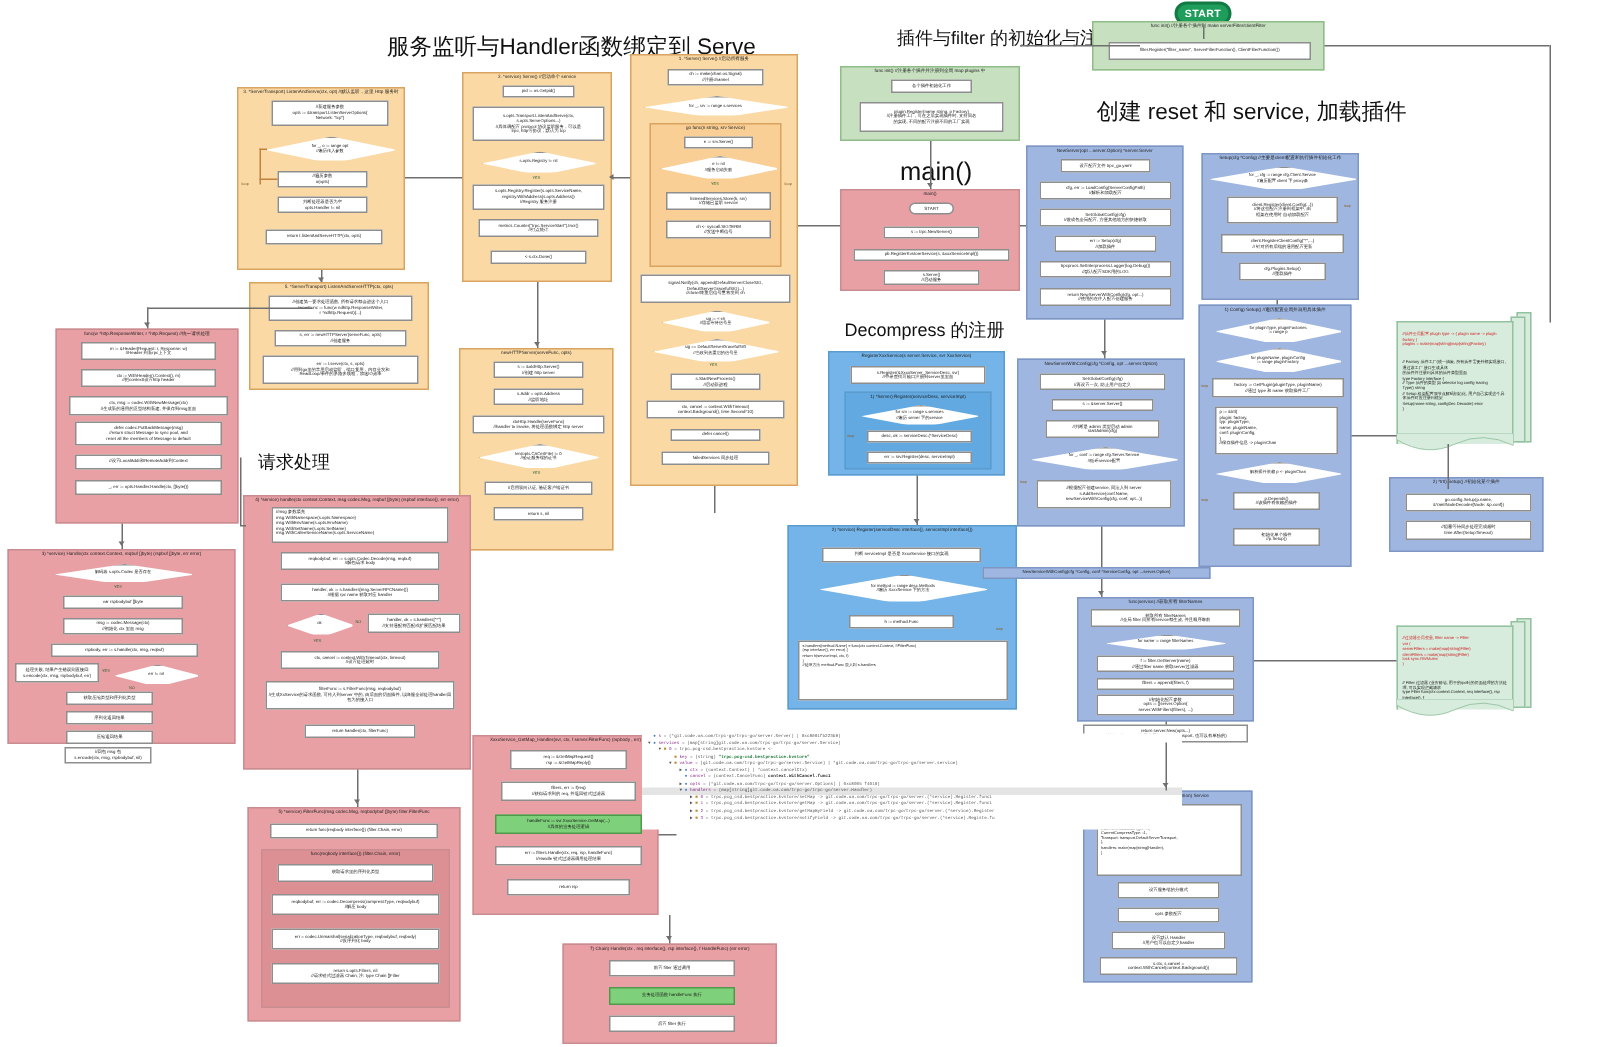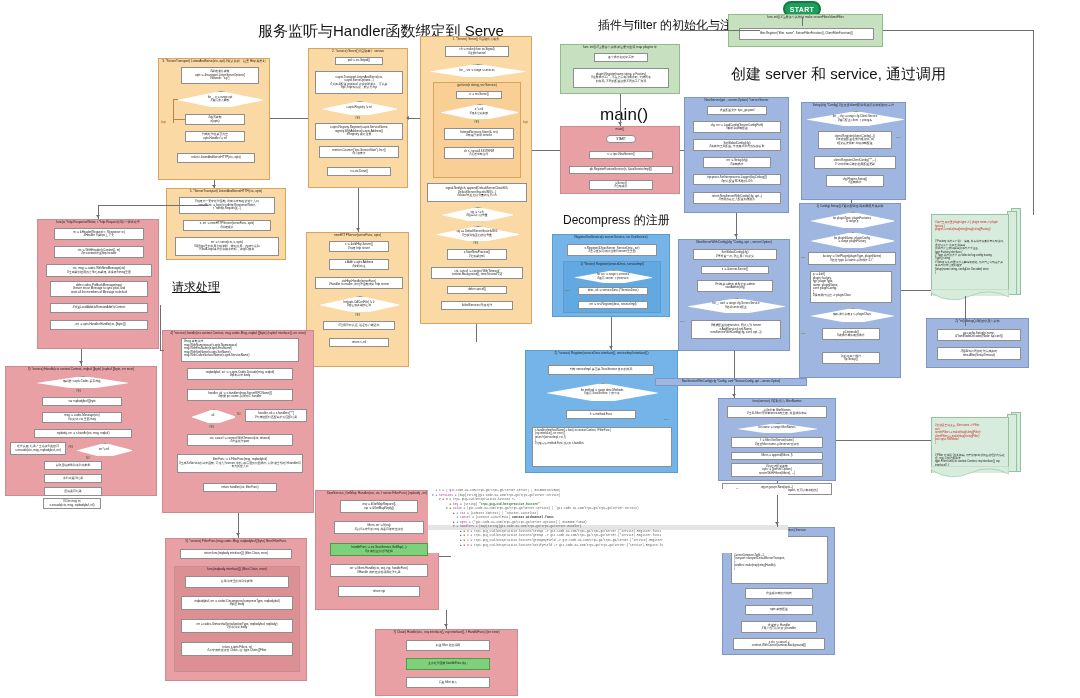--- a/index.html
+++ b/index.html
@@ -77,24 +77,24 @@
   .dbg .str{color:#1f7a3d;font-weight:bold;}
   .dbg .bold{font-weight:bold;}
 </style>
 </head>
 <body>
 
 <div id="canvas">
 
   <div class="heading big" style="left:258px;top:22px;">服务监听与Handler函数绑定到 Serve</div>
   <div class="heading" style="left:598px;top:17px;">插件与filter 的初始化与注册</div>
-  <div class="heading big" style="left:731px;top:65px;">创建 server 和 service, 通过调用</div>
+  <div class="heading big" style="left:731px;top:65px;">创建 reset 和 service, 加载插件</div>
   <div class="heading" style="left:600px;top:105px;font-size:17px;">main()</div>
   <div class="heading" style="left:563px;top:212px;">Decompress 的注册</div>
-  <div class="heading" style="left:172px;top:279px;text-decoration:underline;">请求处理</div>
+  <div class="heading" style="left:172px;top:300px;">请求处理</div>
 
   <div class="term start" style="left:783px;top:1px;width:38px;height:16px;">START</div>
 
   <div class="grp green" style="left:728px;top:14px;width:155px;height:33px;">
     <div class="grp-title">func init() //注册各个插件到 make serverFilter/clientFilter</div>
     <div class="node" style="left:10px;top:13px;width:135px;height:12px;">filter.Register("filter_name", ServerFilterFunction(), ClientFilterFunction())</div>
   </div>
 
   <div class="grp green" style="left:560px;top:44px;width:120px;height:50px;">
     <div class="grp-title">func init() //注册各个插件并注册到全局 map plugins 中</div>

